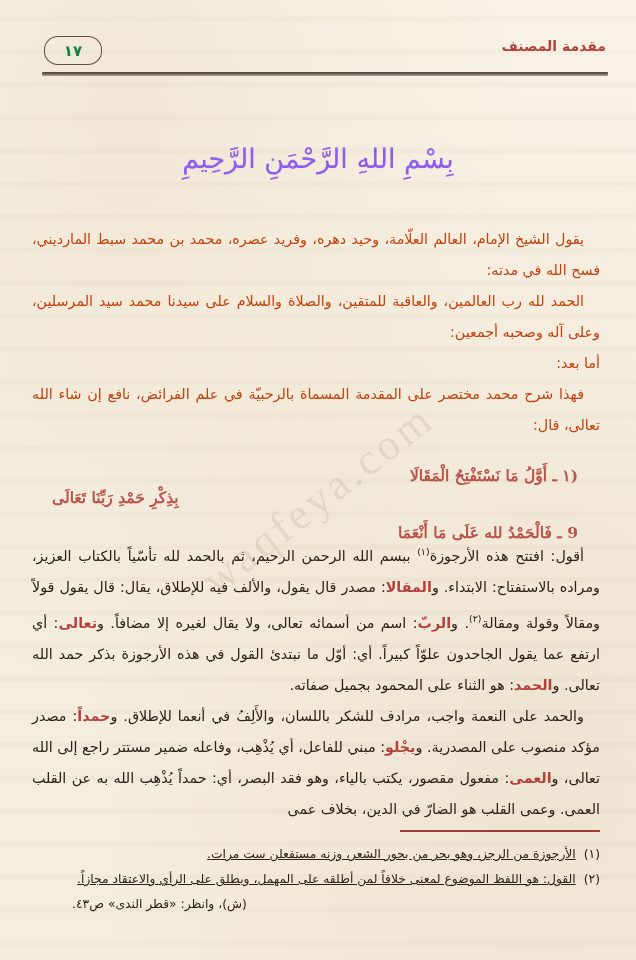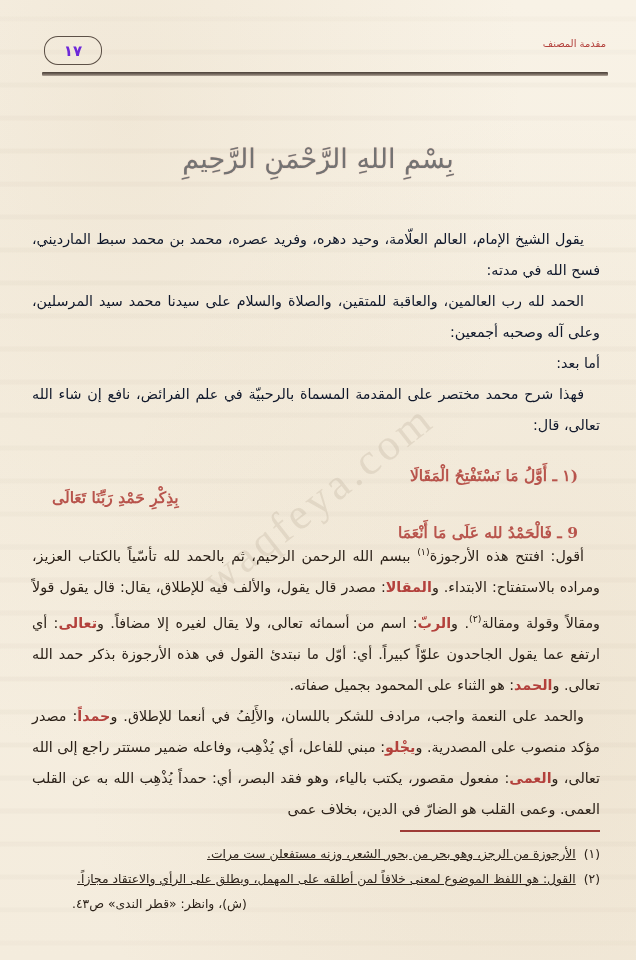--- a/index.html
+++ b/index.html
@@ -72,71 +72,71 @@
   }
   .page-num {
     position: absolute;
     right: auto;
     left: 0;
     top: 0;
     width: 56px;
     height: 27px;
     border: 1.4px solid #5d5147;
     border-radius: 14px / 13.5px;
-    color: #6d28d9;
+    color: #15803d;
     font-size: 15px;
     font-weight: bold;
     display: flex;
     align-items: center;
     justify-content: center;
     letter-spacing: 1px;
     background: transparent;
   }
   .header-title {
     position: absolute;
     right: 0;
     top: 2px;
     color: #b3413c;
-    font-size: 10px;
-    font-weight: normal;
+    font-size: 14px;
+    font-weight: bold;
     letter-spacing: 0.2px;
     text-align: center;
   }
   .header-rule {
     position: absolute;
     top: 72px;
     left: 42px;
     right: 28px;
     height: 4px;
     background: linear-gradient(180deg, #4a4038 0%, #6e6258 45%, #8d8176 75%, #b9ac9e 100%);
     border-radius: 1px;
   }
 
   
   .basmala {
     position: absolute;
     top: 143px;
     left: 0;
     right: 0;
     text-align: center;
-    color: #737373;
+    color: #8b5cf6;
     font-size: 27px;
     font-family: "DejaVu Serif", "Liberation Serif", serif;
     letter-spacing: 0px;
     font-weight: normal;
     text-shadow: 0 0 1px rgba(185,74,68,0.35);
   }
 
   
   .body {
     position: absolute;
     top: 224px;
     right: 36px;
     left: 32px;
-    color: #0f172a;
+    color: #c2410c;
     font-size: 14.3px;
     line-height: 31px;
     text-align: justify;
     font-family: "DejaVu Sans", "Liberation Sans", sans-serif;
   }
   .body p {
     margin: 0 0 0 0;
     text-indent: 16px;
   }
   .body p.center { text-align: right; text-indent: 0; }

